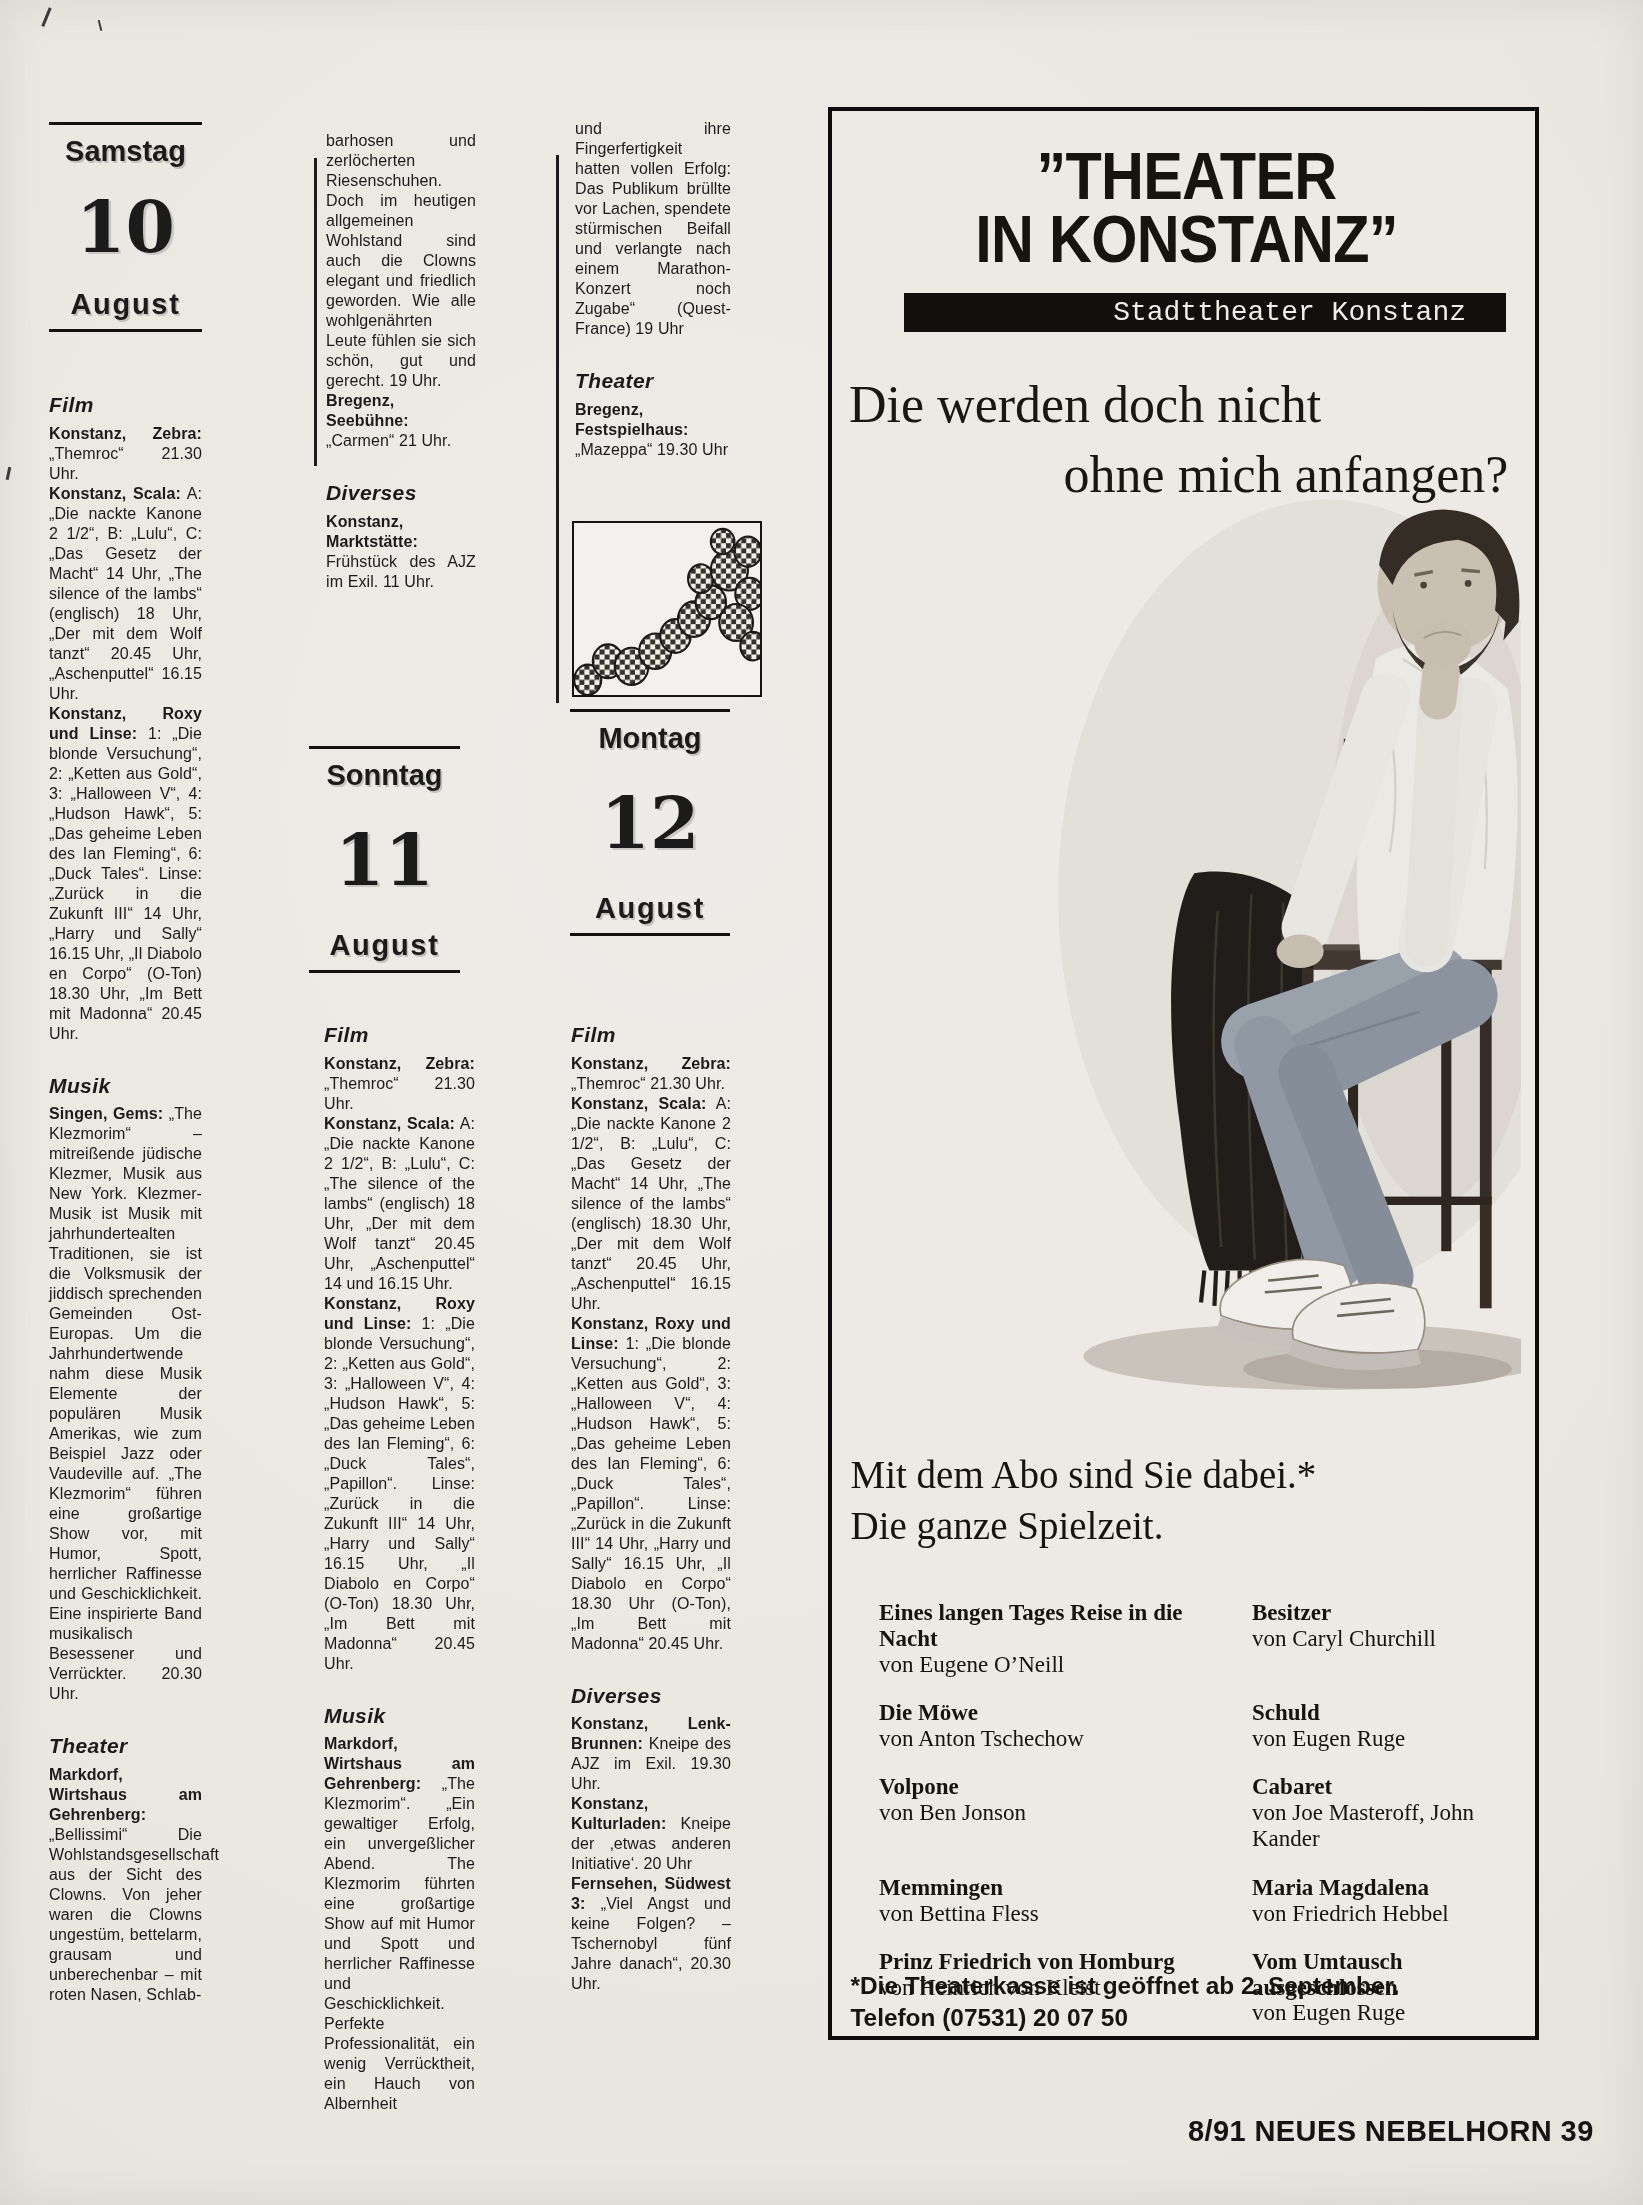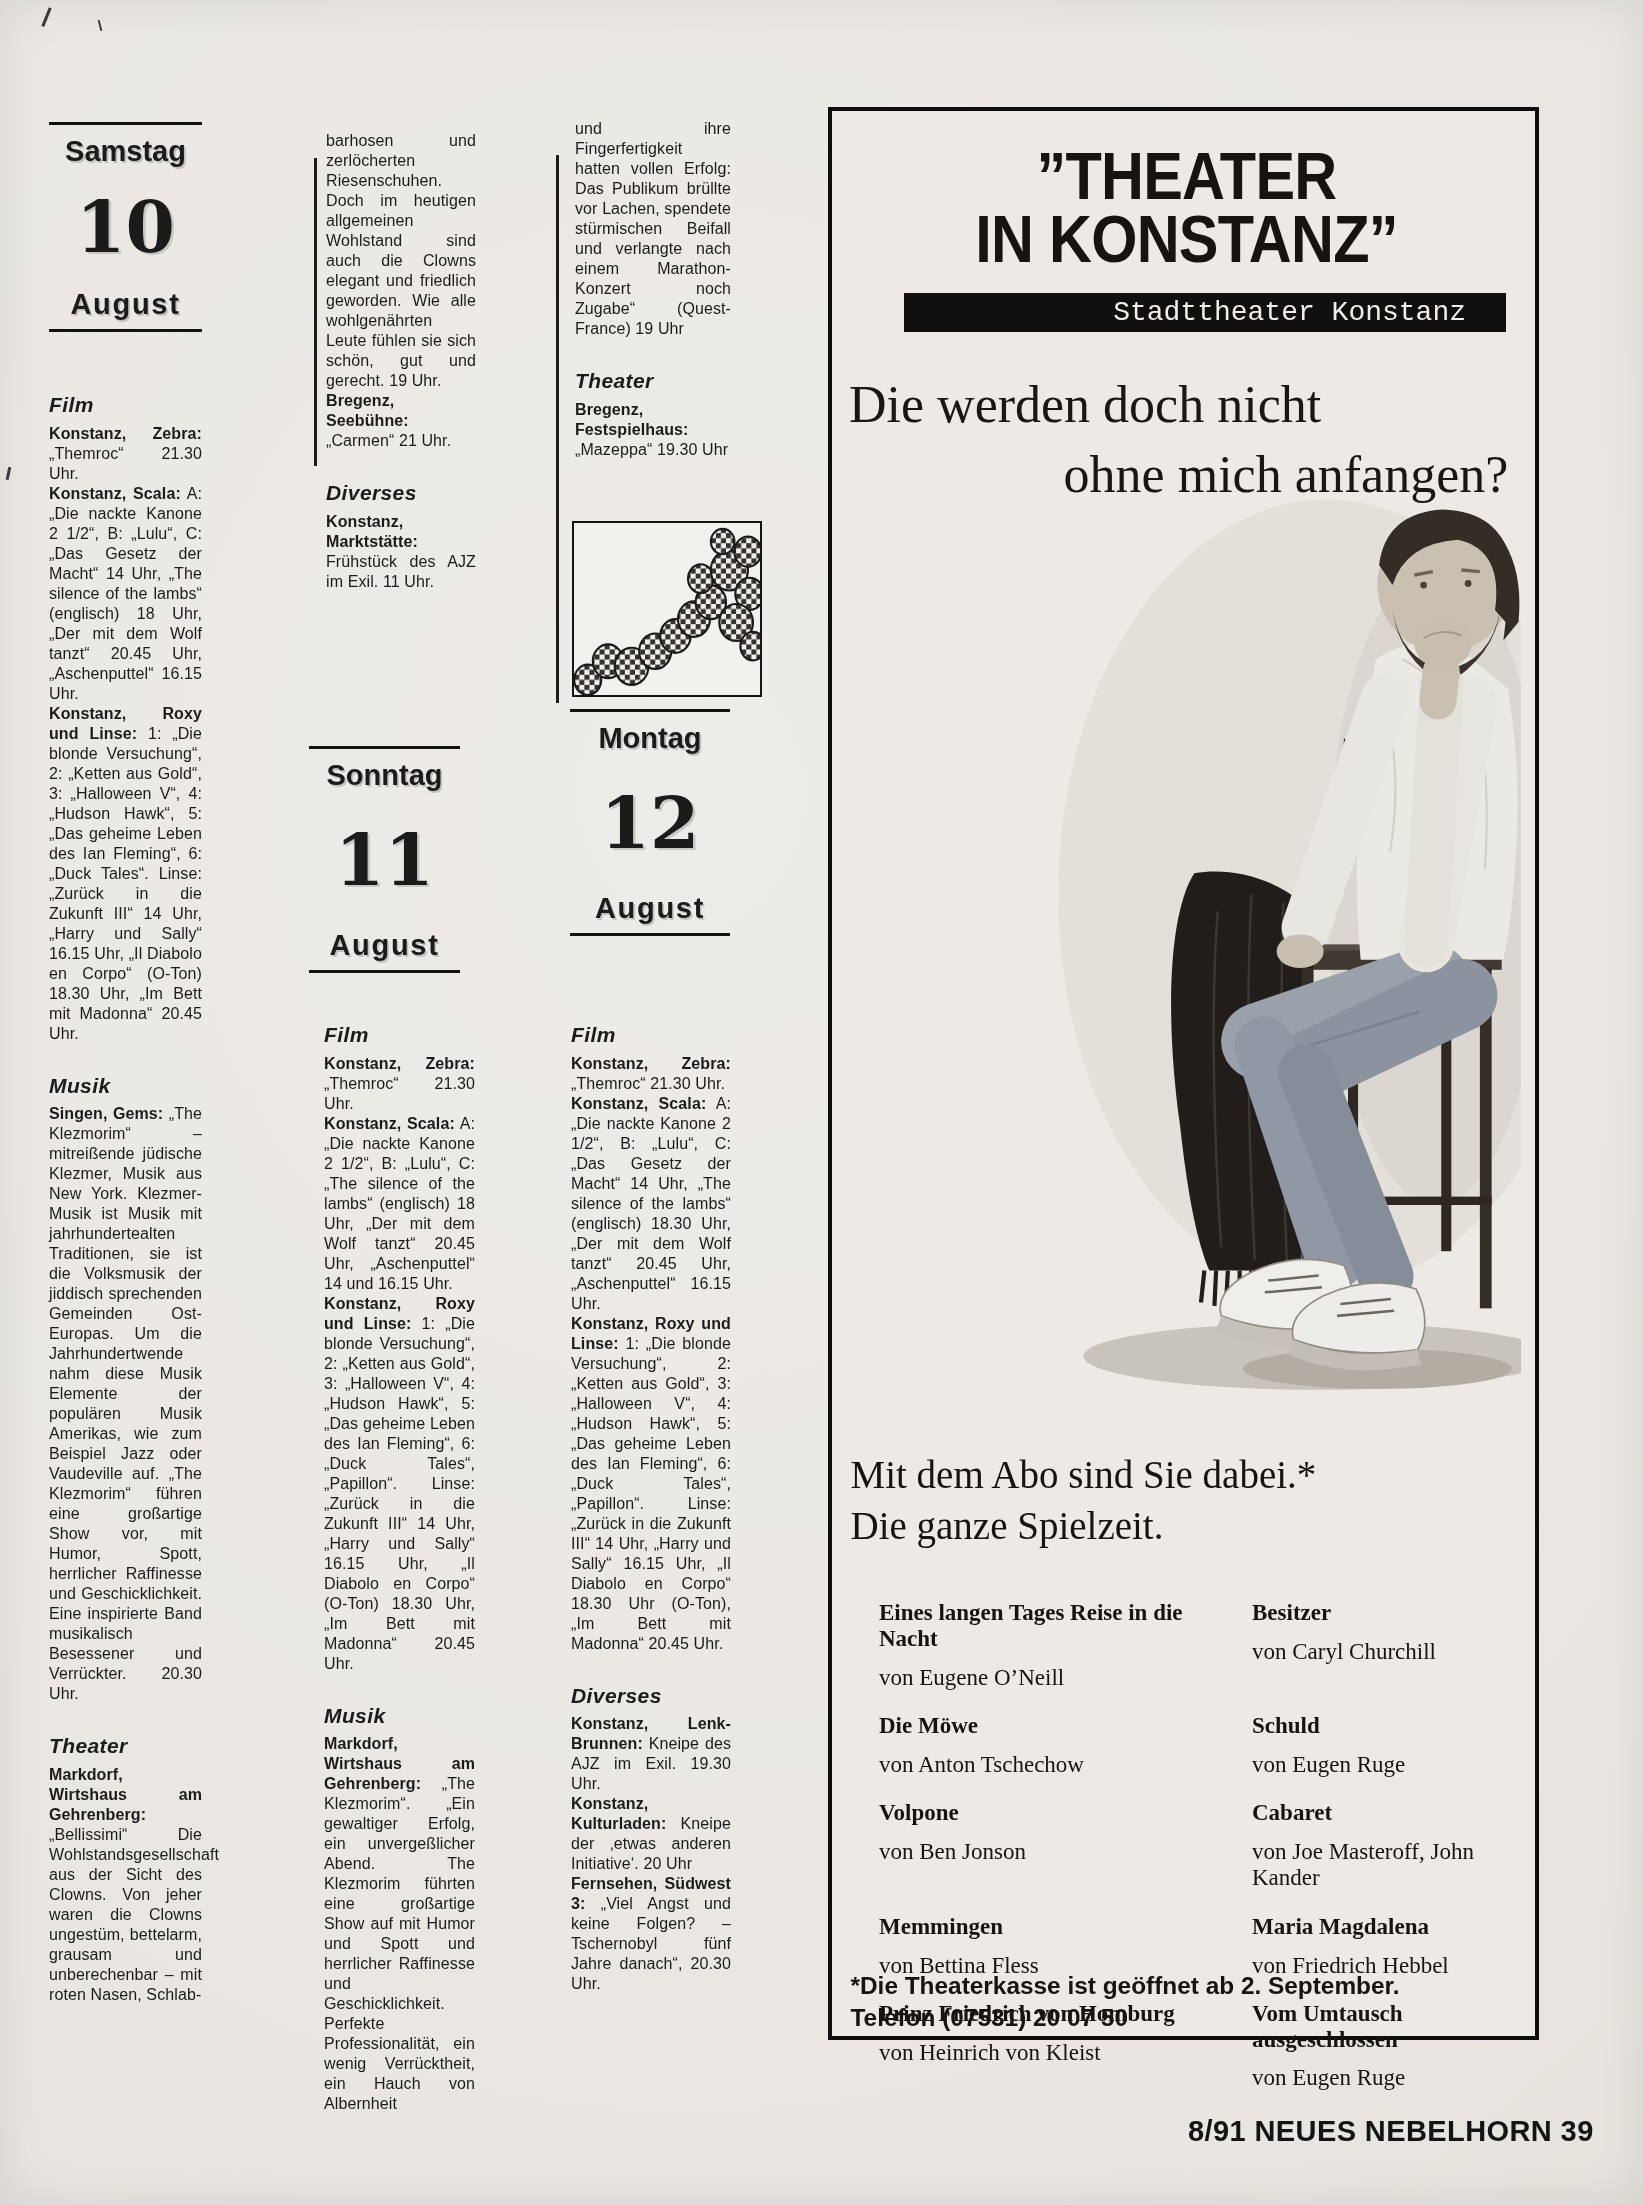--- a/index.html
+++ b/index.html
@@ -50,21 +50,21 @@
   .ad-quote{position:absolute;left:17px;top:267px;width:666px;font-family:"Liberation Serif",serif;font-size:52px;
     color:#1a1713;line-height:1.05;}
   .ad-quote .q2{text-align:right;margin-top:15px;padding-right:6.7px;}
   .ad-photo{position:absolute;left:133px;top:380px;width:556px;height:924px;}
   .ad-photo svg{display:block;width:100%;height:100%;}
   .ad-abo{position:absolute;left:18.5px;top:1338px;font-family:"Liberation Serif",serif;font-size:39px;
     line-height:1.32;color:#171410;}
   .plays{position:absolute;left:47px;top:1489px;width:639px;display:grid;grid-template-columns:356px 1fr;
     column-gap:17px;row-gap:22px;font-family:"Liberation Serif",serif;color:#171410;}
   .play-title{font-size:23px;font-weight:700;line-height:1.12;}
-  .play-author{font-size:23px;line-height:1.15;margin-top:13px;}
+  .play-author{font-size:23px;line-height:1.15;margin-top:0;}
   .ad-footnote{position:absolute;left:18.5px;top:1859px;font-family:Liberation Sans, sans-serif;font-size:24.4px;
     font-weight:600;line-height:1.3;color:#171410;}
   
   .page-footer{position:absolute;top:2115px;left:1188px;font-size:29px;font-weight:700;letter-spacing:0.4px;color:#141414;}
   
   .mark{position:absolute;background:#3a3a3a;}
   .mark1{left:45px;top:6.7px;width:2.5px;height:20px;transform:rotate(22deg);}
   .mark2{left:99px;top:20px;width:1.7px;height:11px;transform:rotate(-14deg);}
   .mark3{left:6.7px;top:467px;width:3.4px;height:12.6px;transform:rotate(12deg);}
 </style>

